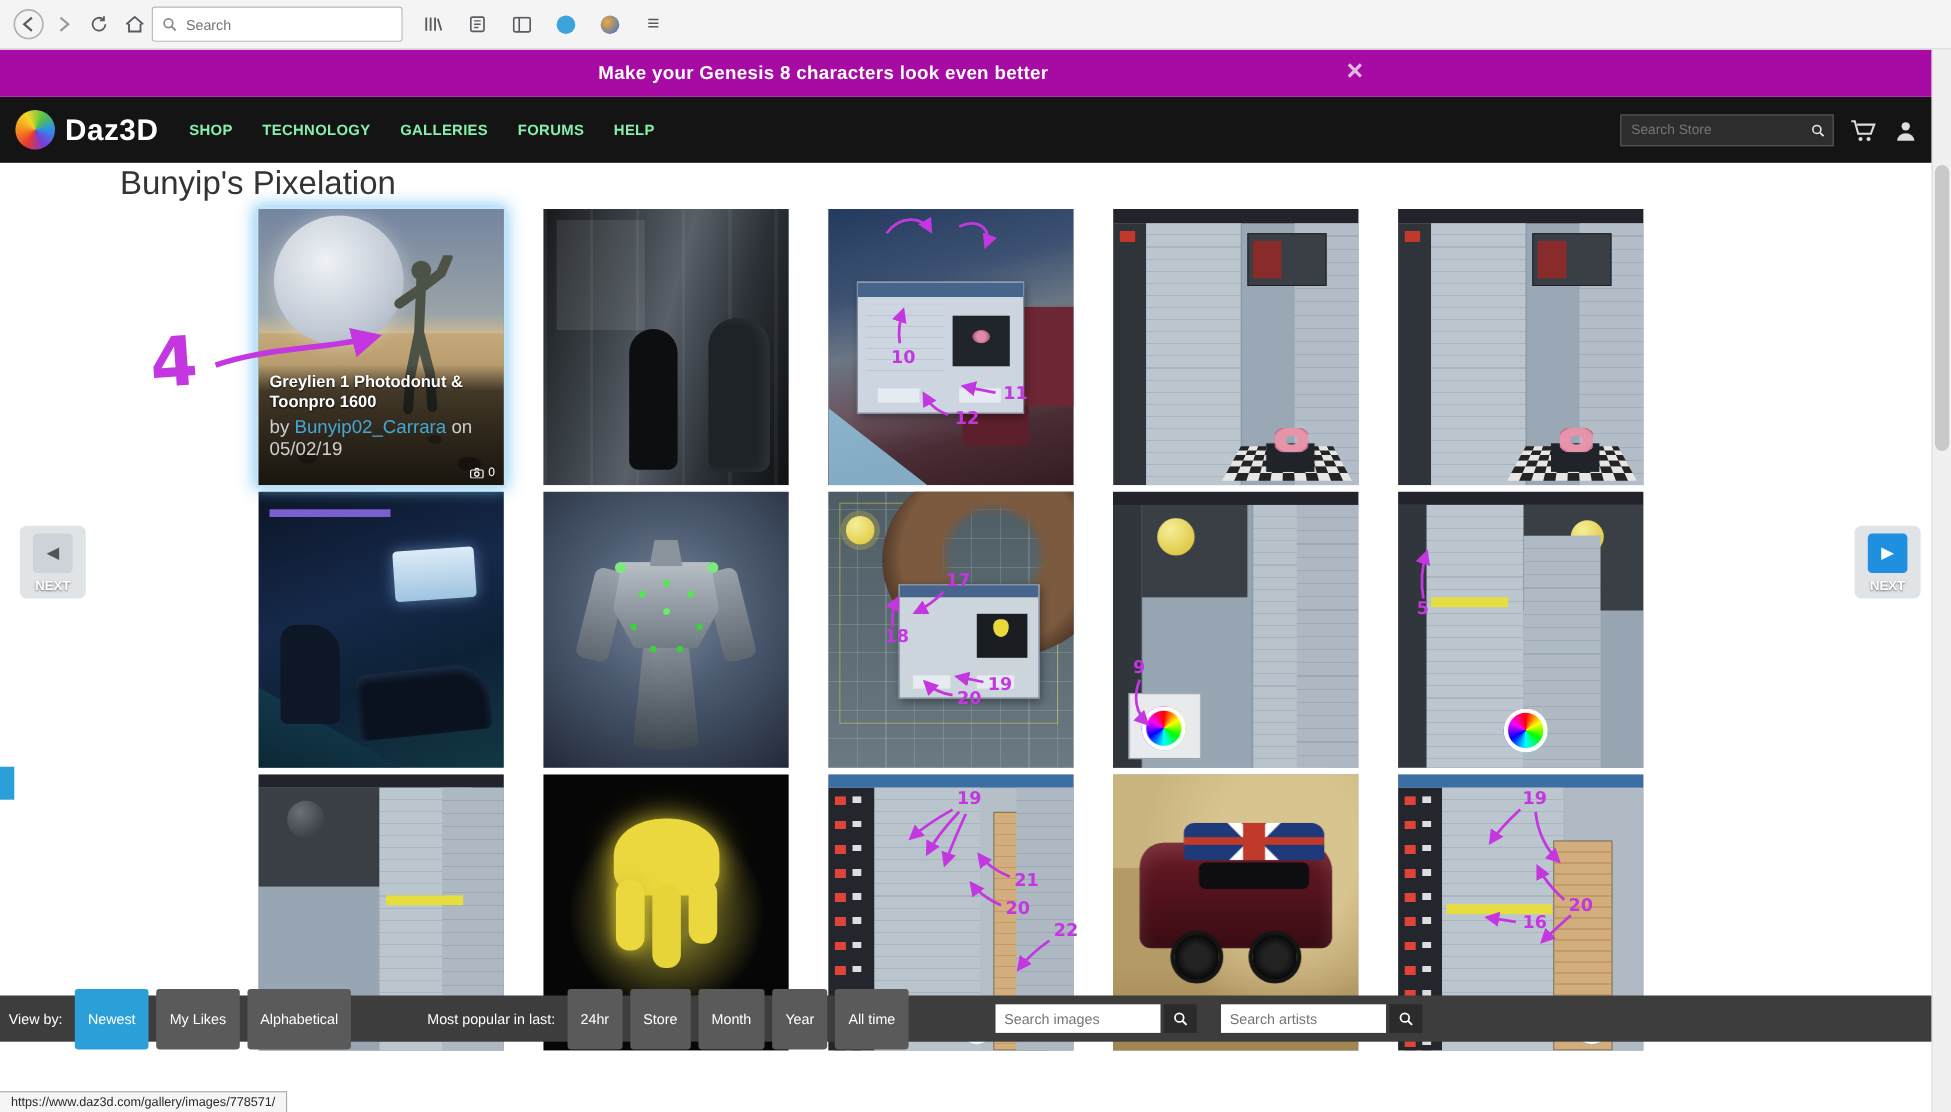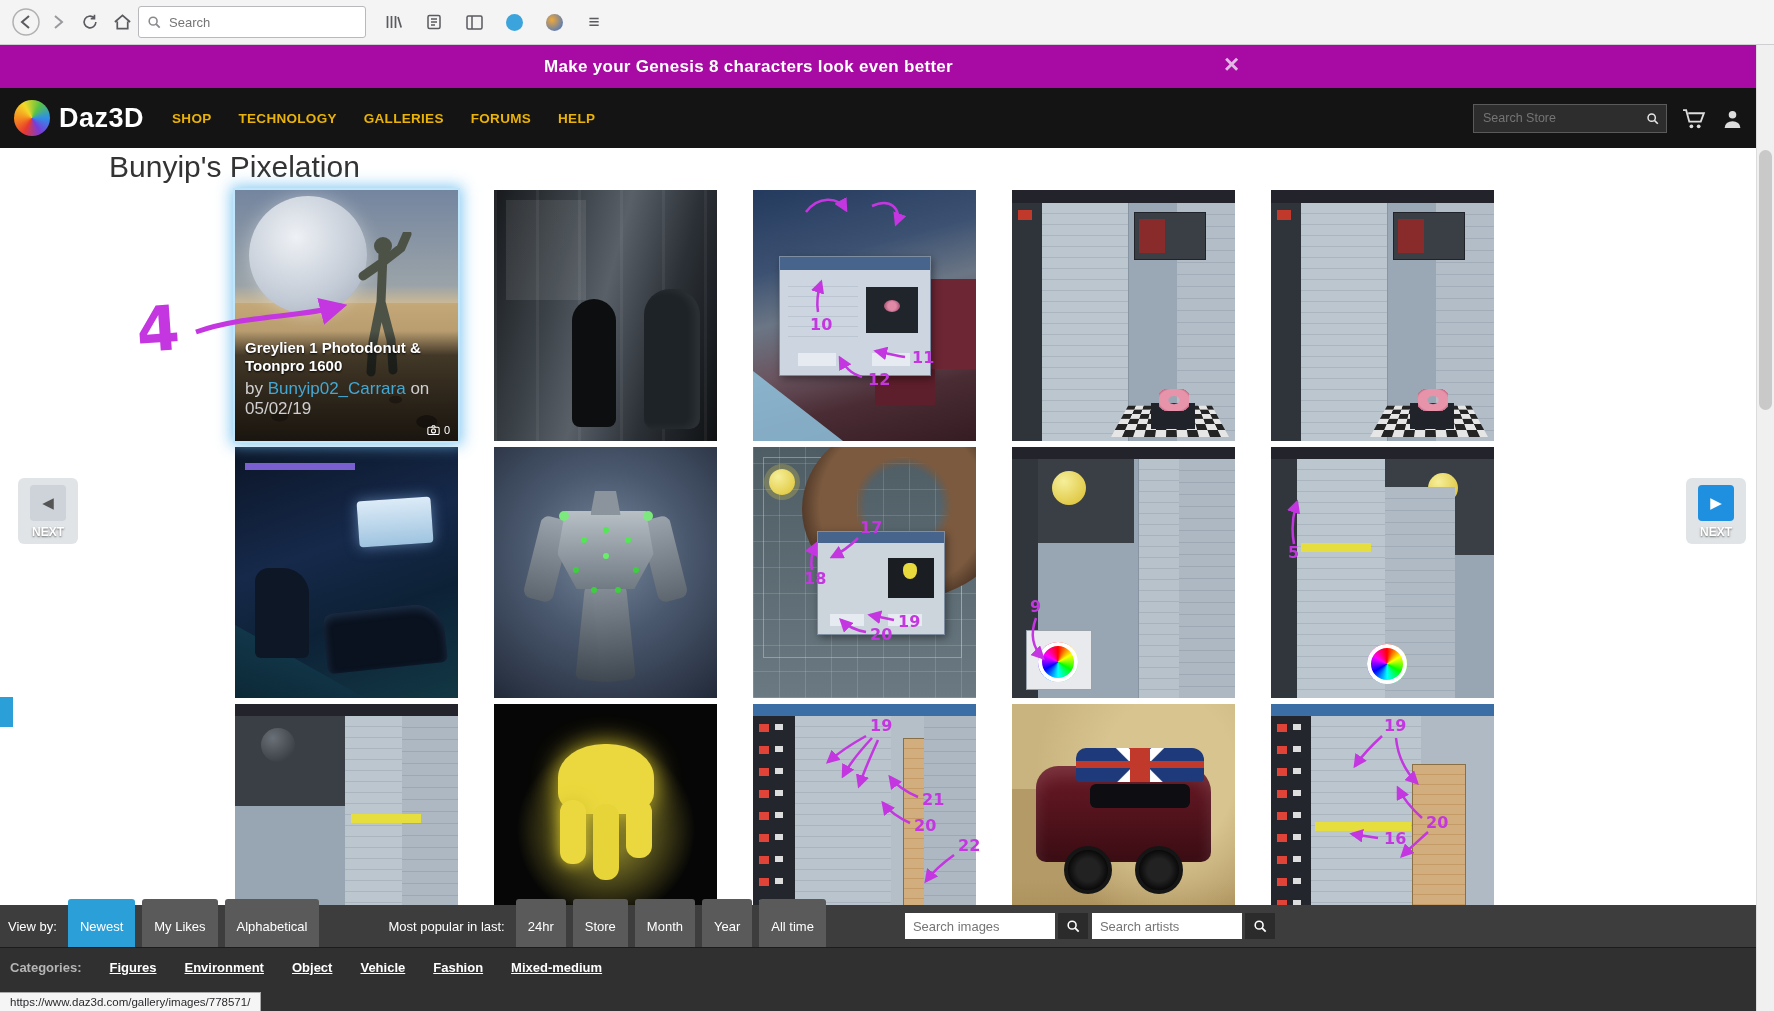--- a/index.html
+++ b/index.html
@@ -21,21 +21,21 @@
   .banner{position:absolute;top:45px;left:0;width:1757px;height:43px;background:#a70ba3;z-index:390;display:flex;align-items:center;justify-content:center}
   .banner-text{color:#fff;font-weight:bold;font-size:17px;letter-spacing:.3px;transform:translateX(-130px)}
   .banner-close{position:absolute;left:1224px;top:6px;color:#e2b9e4;font-size:26px;font-weight:bold;cursor:pointer;line-height:1}
 
   
   .siteheader{position:absolute;top:88px;left:0;width:1757px;height:60px;background:#141414;z-index:380;display:flex;align-items:center;padding:0 14px;box-sizing:border-box}
   .logo{display:flex;align-items:center;gap:9px;margin-right:28px;cursor:pointer}
   .logo-ball{width:36px;height:36px;border-radius:50%;background:conic-gradient(from 210deg,#e8392e,#f58d1f,#f4d828,#58c344,#2e8fe8,#7a3bd8,#e8392e)}
   .logo-text{color:#fff;font-size:27px;font-weight:bold;letter-spacing:.5px}
   .mainnav{display:flex;gap:27px;align-items:center}
-  .nav-item{color:#eab308;font-size:13.5px;font-weight:bold;letter-spacing:.3px;cursor:pointer}
+  .nav-item{color:#86efac;font-size:13.5px;font-weight:bold;letter-spacing:.3px;cursor:pointer}
   .header-right{margin-left:auto;display:flex;align-items:center;gap:15px}
   .store-search{width:178px;height:27px;background:#2d2d2d;border:1px solid #5a5a5a;display:flex;align-items:center;padding:0 7px}
   .store-search input{flex:1;background:transparent;border:0;outline:0;color:#ccc;font-size:12.5px;font-family:"Liberation Sans",sans-serif}
 
   
   .page-title{position:absolute;left:109px;top:150px;font-size:30px;color:#333;z-index:10}
 
   .thumb{position:absolute;width:223px;height:251px;background:#848a90;overflow:hidden;cursor:pointer;z-index:20}
   .thumb.sel{box-shadow:0 0 0 2px #bfe6fa,0 0 14px 4px rgba(110,190,240,.85);z-index:25}
   .scene{position:absolute;inset:0}
@@ -172,21 +172,21 @@
 
   
   .toolbar{position:absolute;left:0;top:905px;width:1757px;height:42px;background:#3d3d3d;z-index:300;display:flex;align-items:center;padding:0 8px;box-sizing:border-box;gap:7px}
   .tb-label{color:#fff;font-size:13px;margin-right:4px}
   .tb-btn{background:#5a5a5a;color:#fff;font-size:13px;border:0;border-radius:3px;padding:20px 12px;cursor:pointer;font-family:"Liberation Sans",sans-serif}
   .tb-btn.active{background:#2b9fd8}
   .tb-gap{margin-left:62px}
   .tb-search{display:flex;align-items:center;gap:3px}
   .tb-search input{width:150px;height:26px;border:0;outline:0;padding:0 8px;font-size:13px;color:#333;font-family:"Liberation Sans",sans-serif;box-sizing:border-box}
   .tb-mag{width:30px;height:26px;background:#2b2b2b;display:flex;align-items:center;justify-content:center;cursor:pointer}
-  .tb-search-group{margin-left:72px;display:flex;gap:4px}
+  .tb-search-group{margin-left:72px;display:flex;gap:22px}
 
   
   .footer{position:absolute;left:0;top:947px;width:1757px;height:64px;background:#303030;border-top:1px solid #1c1c1c;z-index:300;box-sizing:border-box;padding:12px 10px 0}
   .footer-row{display:flex;align-items:center;gap:28px}
   .footer-label{color:#b5b5b5;font-size:13px;font-weight:bold}
   .footer-link{color:#fff;font-size:13px;font-weight:bold;text-decoration:underline;cursor:pointer}
 
   
   .statusbar{position:absolute;left:0;bottom:0;background:#f5f5f5;border:1px solid #a9a9a9;border-left:0;border-bottom:0;padding:3px 10px;font-size:11.5px;color:#2a2a2e;z-index:500}
 
@@ -565,31 +565,20 @@
         <div class="tb-mag">
           <svg width="14" height="14" viewBox="0 0 16 16">
               <circle cx="7" cy="7" r="4.5" fill="none" stroke="#fff" stroke-width="1.8"></circle>
               <line x1="10.5" y1="10.5" x2="14.5" y2="14.5" stroke="#fff" stroke-width="2"></line>
             </svg>
         </div>
       </div>
     </div>
   </div>
 
-  <div class="footer">
-    <div class="footer-row">
-      <span class="footer-label">Categories:</span>
-      <span class="footer-link">Figures</span>
-      <span class="footer-link">Environment</span>
-      <span class="footer-link">Object</span>
-      <span class="footer-link">Vehicle</span>
-      <span class="footer-link">Fashion</span>
-      <span class="footer-link">Mixed-medium</span>
-    </div>
-  </div>
 
   <div class="statusbar">https://www.daz3d.com/gallery/images/778571/</div>
 
   <div class="scrollbar">
     <div class="scroll-thumb"></div>
   </div>
 
 </div>
 
 </body></html>

